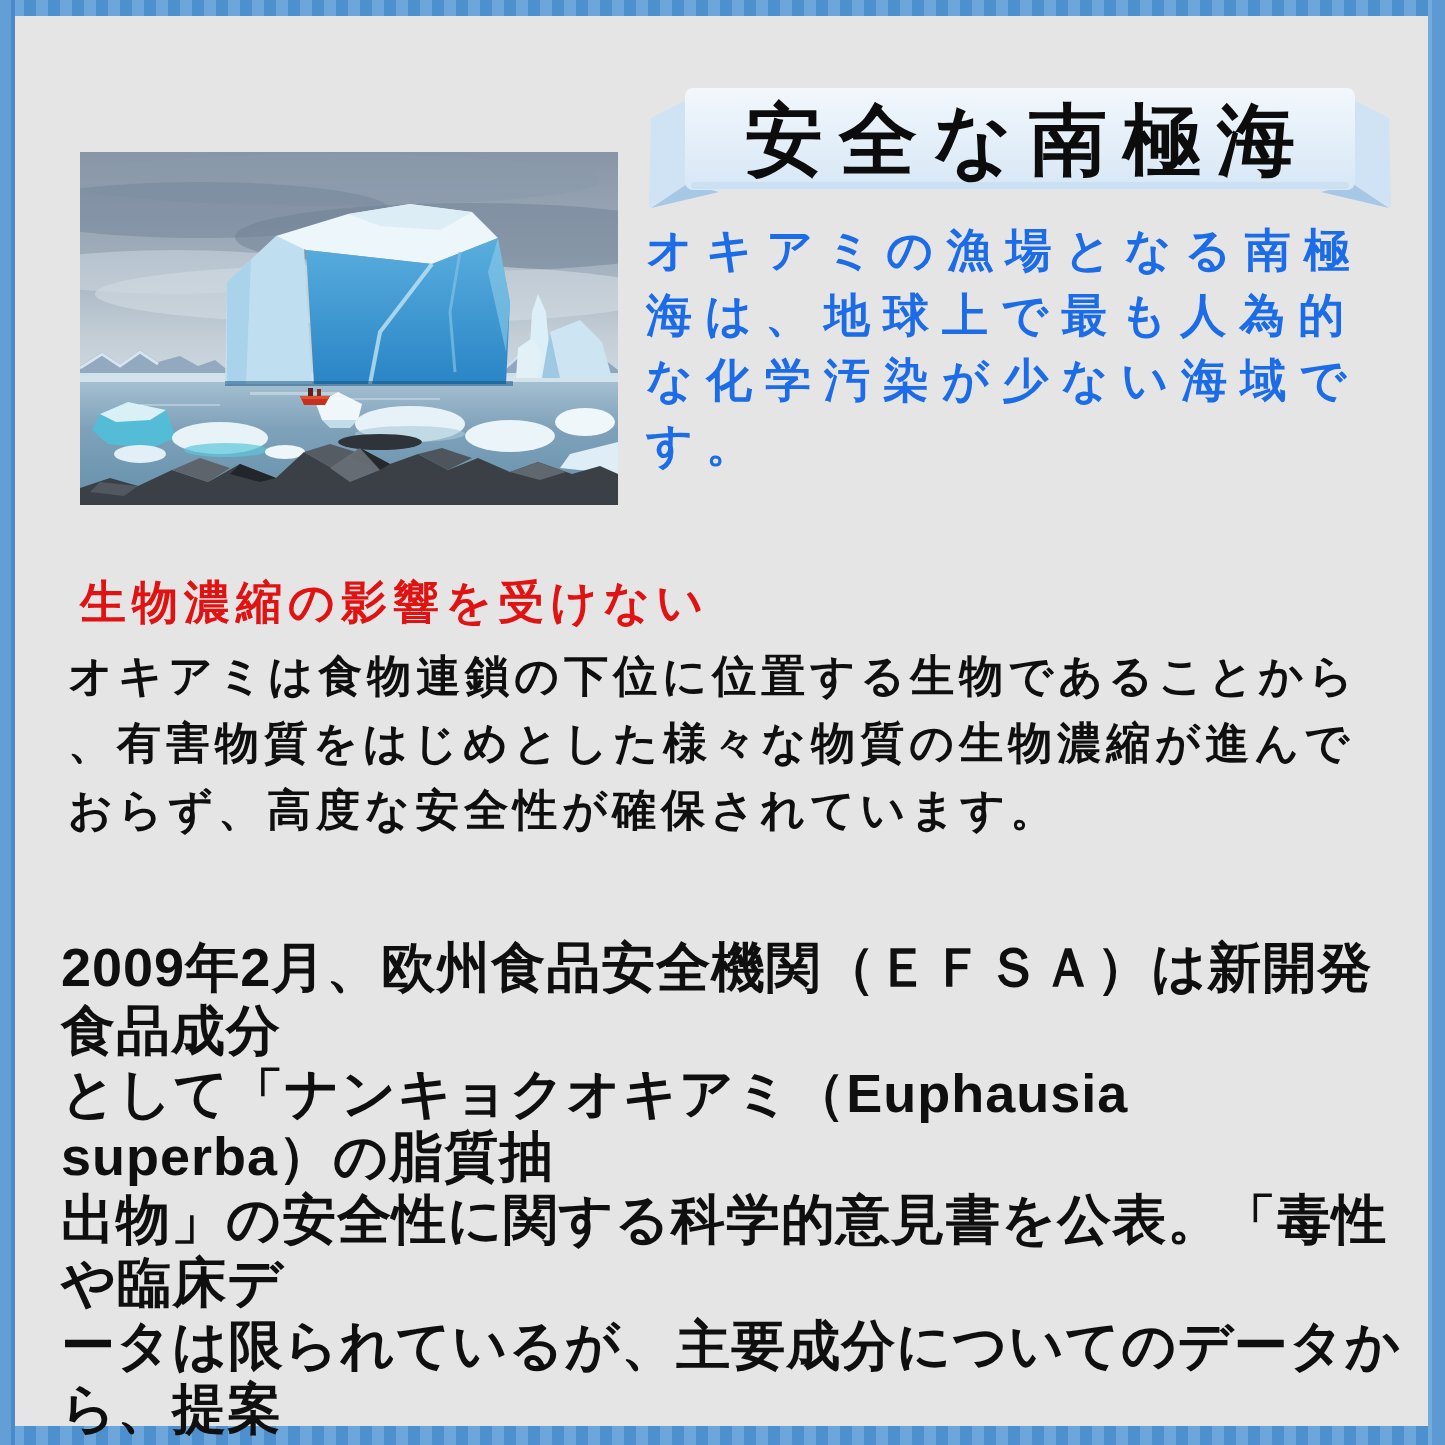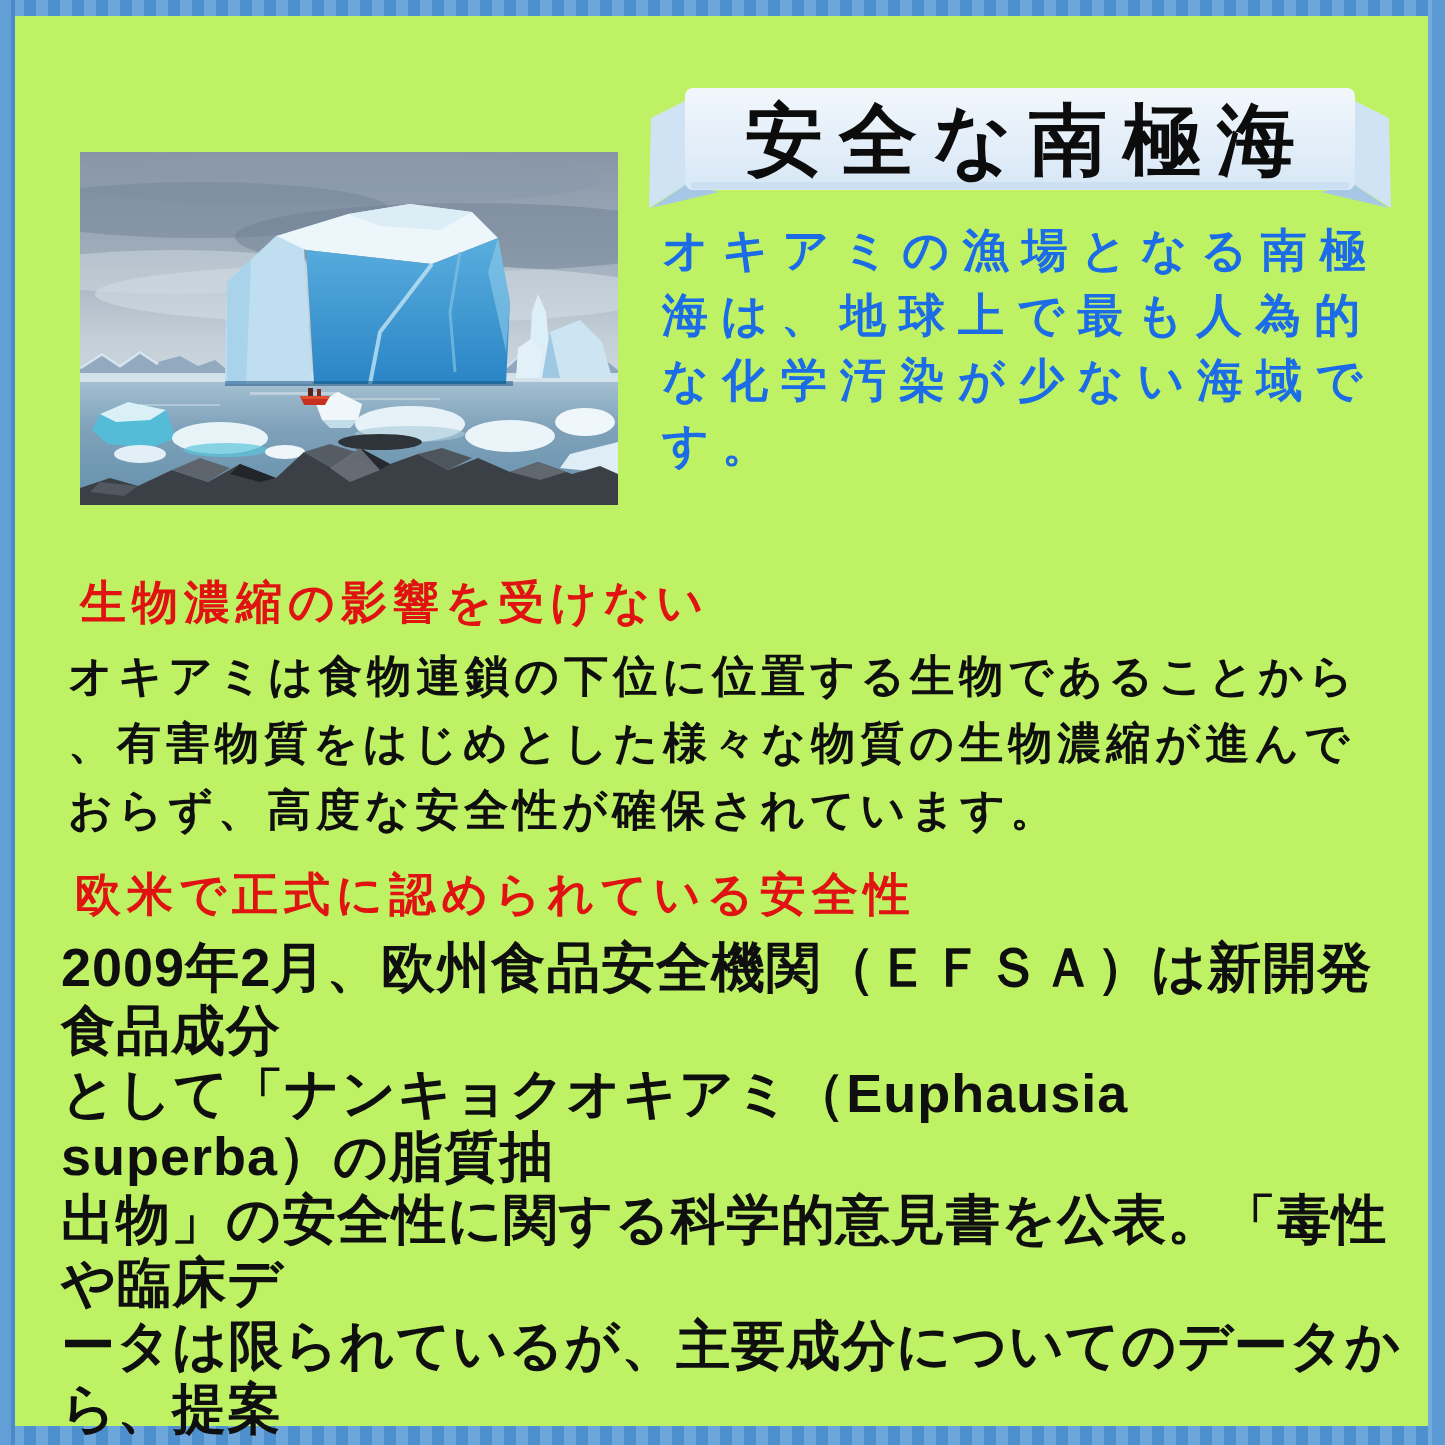--- a/index.html
+++ b/index.html
@@ -1,19 +1,19 @@
 <!DOCTYPE html>
 <html><head>
 <meta charset="utf-8">
 <style>
   html,body{margin:0;padding:0;}
   .page{
     position:relative;
     width:1445px;height:1445px;
-    background:#bef264;
+    background:#e5e5e5;
     overflow:hidden;
     font-family:"Liberation Sans","DejaVu Sans",sans-serif;
   }
   
   .border-top{
     position:absolute;top:0;left:0;right:0;height:16px;
     background:repeating-linear-gradient(90deg,#4e90cd 0 12px,#6fa8db 0, #6ca6da 12px 24px);
   }
   .border-bottom{
     position:absolute;bottom:0;left:0;right:0;height:19px;
@@ -41,21 +41,21 @@
   .page-title{
     position:absolute;inset:0;
     display:flex;align-items:center;justify-content:center;
     font-size:78px;font-weight:700;color:#0c0c0c;
     letter-spacing:16px;text-indent:16px;
     padding-bottom:14px;
   }
 
   
   .intro-text{
-    position:absolute;left:662px;top:218px;width:760px;
+    position:absolute;left:646px;top:218px;width:760px;
     font-size:46px;line-height:65px;letter-spacing:13px;
     font-weight:600;color:#1b6ce6;
     white-space:pre-line;margin:0;
   }
   .section-heading{
     position:absolute;margin:0;
     font-size:46px;font-weight:700;color:#e01212;letter-spacing:6px;font-family:Liberation Mono, monospace;
   }
   .heading-1{left:80px;top:572px;}
   .heading-2{left:75px;top:864px;}
@@ -191,21 +191,20 @@
   <p class="intro-text">オキアミの漁場となる南極
 海は、地球上で最も人為的
 な化学汚染が少ない海域で
 す。</p>
 
   <h2 class="section-heading heading-1">生物濃縮の影響を受けない</h2>
   <p class="section-body body-1">オキアミは食物連鎖の下位に位置する生物であることから
 、有害物質をはじめとした様々な物質の生物濃縮が進んで
 おらず、高度な安全性が確保されています。</p>
 
-  <h2 class="section-heading heading-2">欧米で正式に認められている安全性</h2>
   <p class="section-body body-2">2009年2月、欧州食品安全機関（ＥＦＳＡ）は新開発食品成分
 として「ナンキョクオキアミ（Euphausia superba）の脂質抽
 出物」の安全性に関する科学的意見書を公表。「毒性や臨床デ
 ータは限られているが、主要成分についてのデータから、提案
 されている使用条件において『ナンキョクオキアミの使用抽出
 物』は新規成分として安全である」と結論づけていま薬品食品
 衛生研究所 安全情報部 食品安全情報No.5/2009</p>
 
 </div>
 

